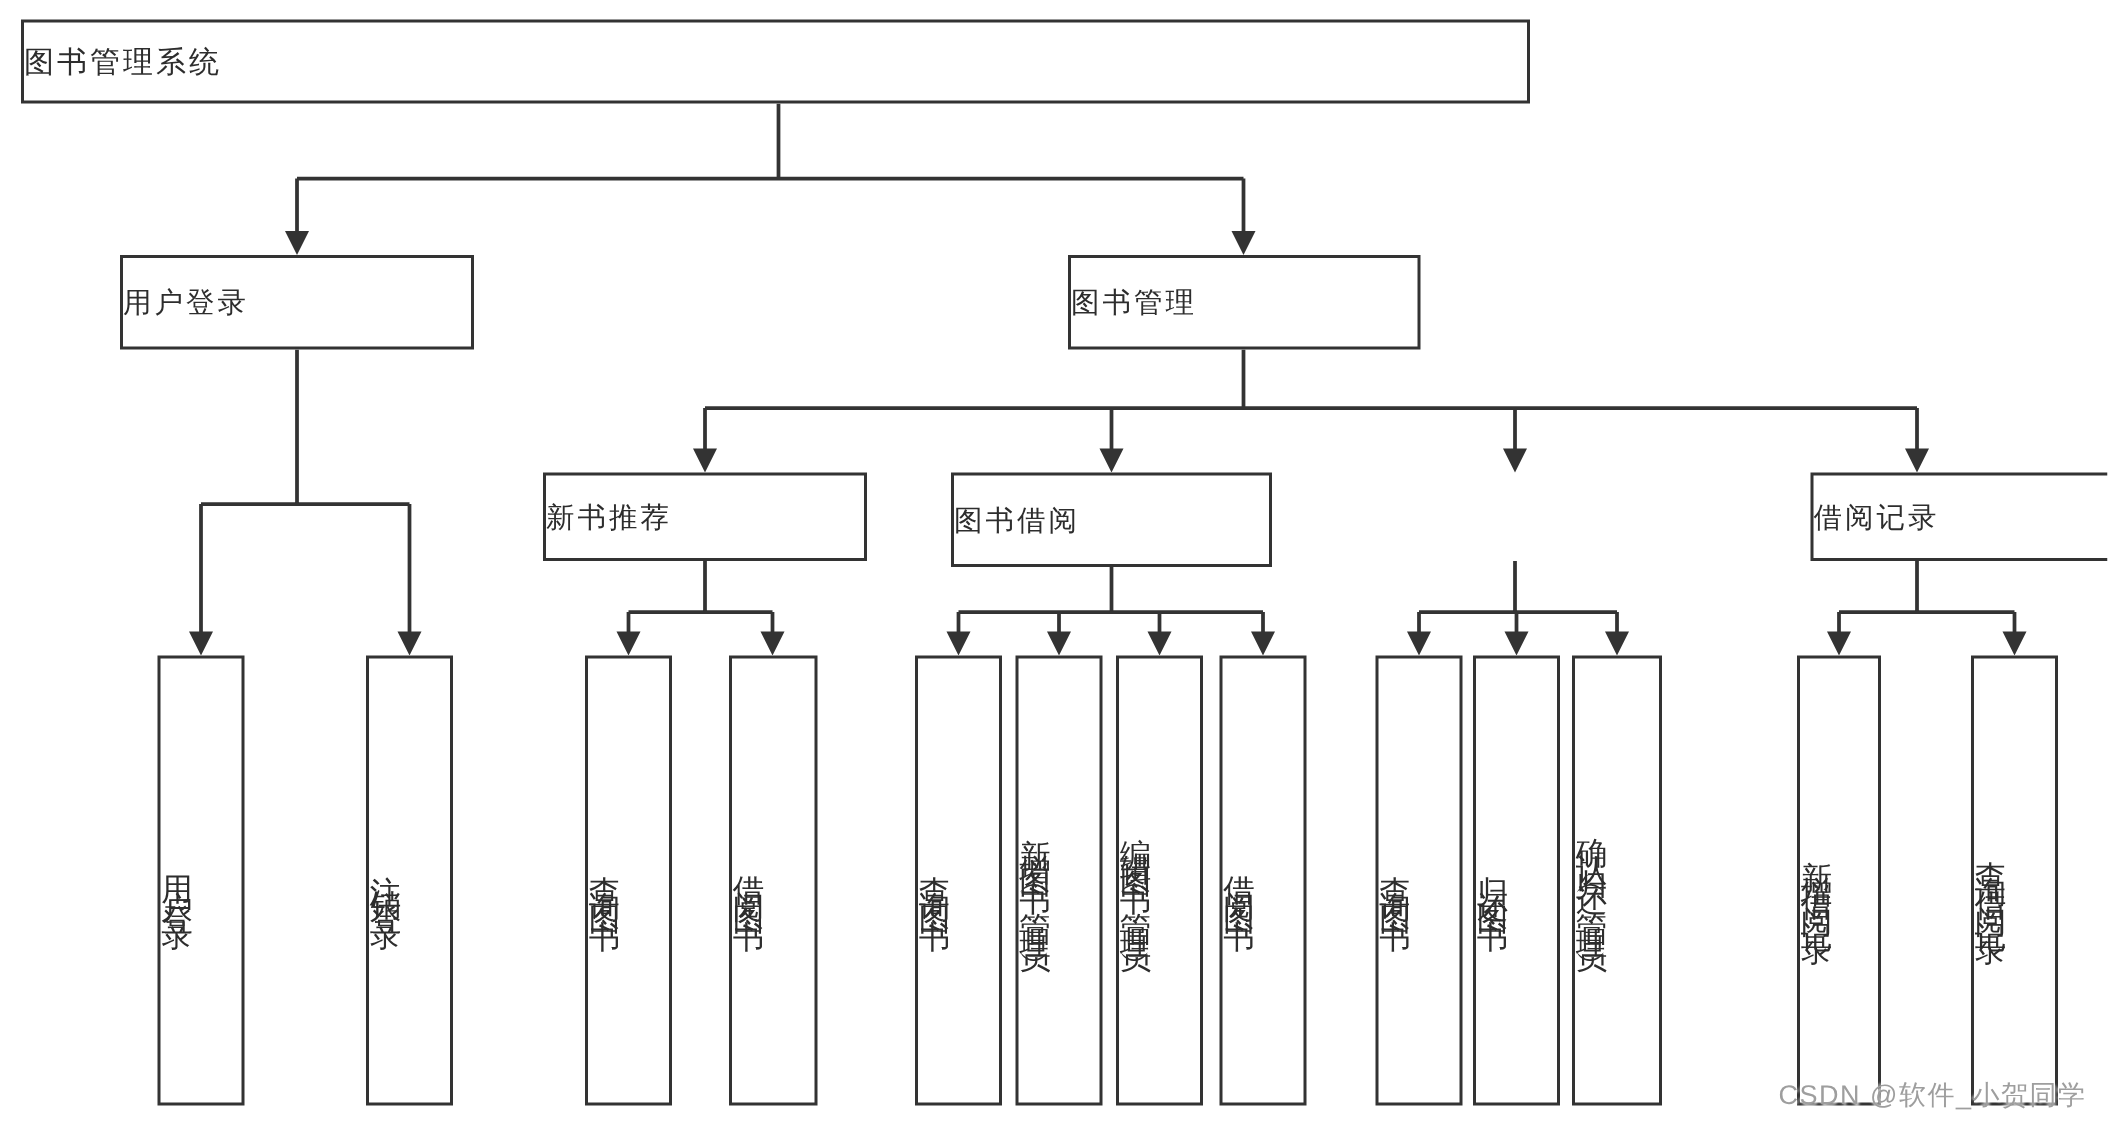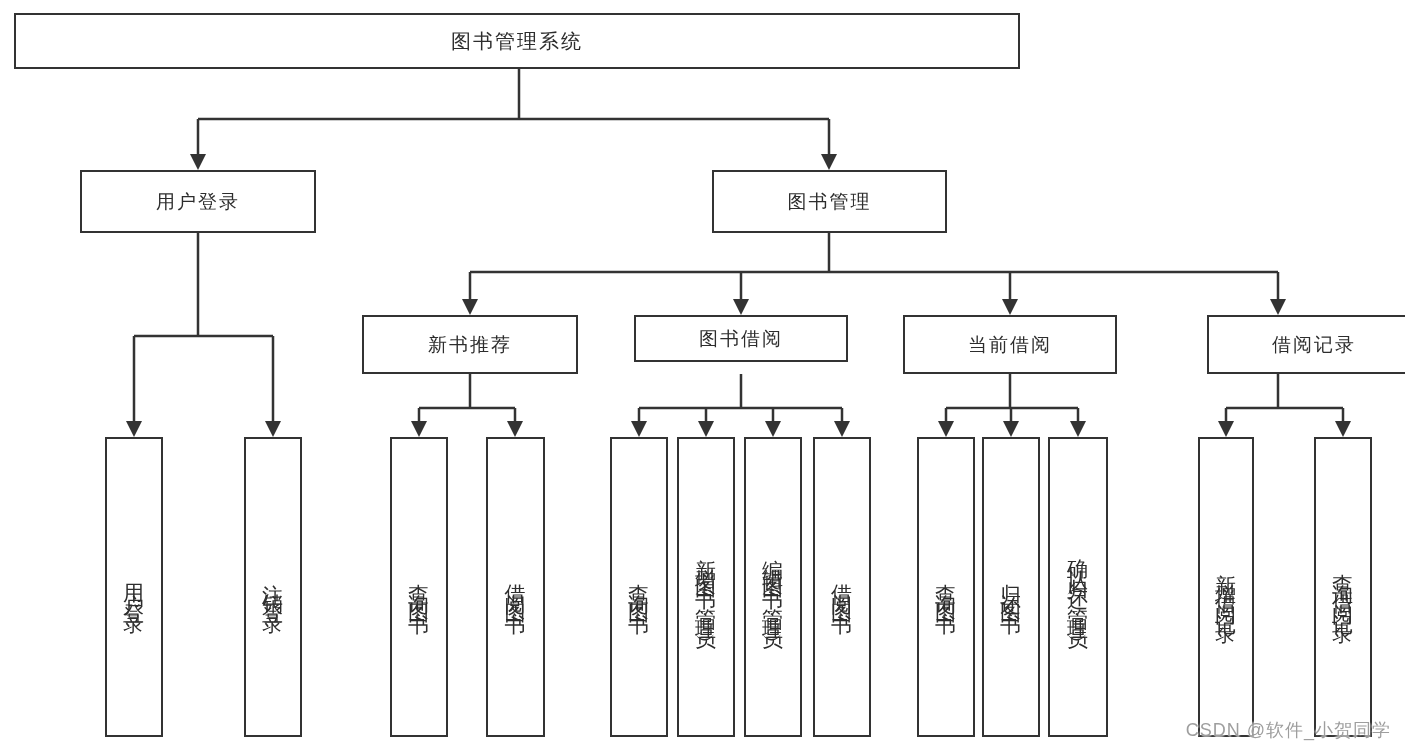--- a/index.html
+++ b/index.html
@@ -17,21 +17,20 @@
     width: 1405px; height: 747px;
     pointer-events: none;
   }
   .node {
     position: absolute;
     box-sizing: border-box;
     border: 2.5px solid #333333;
     background: #ffffff;
     display: flex;
     align-items: center;
-    justify-content: center;
     color: #2d2d2d;
   }
   .node .hlabel {
     font-size: 19px;
     letter-spacing: 2px;
     white-space: nowrap;
   }
   .node.root .hlabel { font-size: 20px; }
   .node.vbox .vlabel {
     writing-mode: vertical-rl;
@@ -110,25 +109,22 @@
   <div class="node" style="left:80px; top:170px; width:236px; height:63px;">
     <span class="hlabel">用户登录</span>
   </div>
   <div class="node" style="left:362px; top:315px; width:216px; height:59px;">
     <span class="hlabel">新书推荐</span>
   </div>
 
   <div class="node" style="left:712px; top:170px; width:235px; height:63px;">
     <span class="hlabel">图书管理</span>
   </div>
-  <div class="node" style="left:634px; top:315px; width:214px; height:47px;">
+  <div class="node" style="left:634px; top:315px; width:214px; height:63px;">
     <span class="hlabel">图书借阅</span>
-  </div>
-  <div class="node" style="left:903px; top:315px; width:214px; height:59px;">
-    <span class="hlabel">当前借阅</span>
   </div>
   <div class="node" style="left:1171px; top:315px; width:214px; height:59px;margin-left:36px;">
     <span class="hlabel">借阅记录</span>
   </div>
 
   <div class="node vbox" style="left:105px; top:437px; width:58px; height:300px;">
     <span class="vlabel">用户登录</span>
   </div>
   <div class="node vbox" style="left:244px; top:437px; width:58px; height:300px;">
     <span class="vlabel">注销登录</span>

